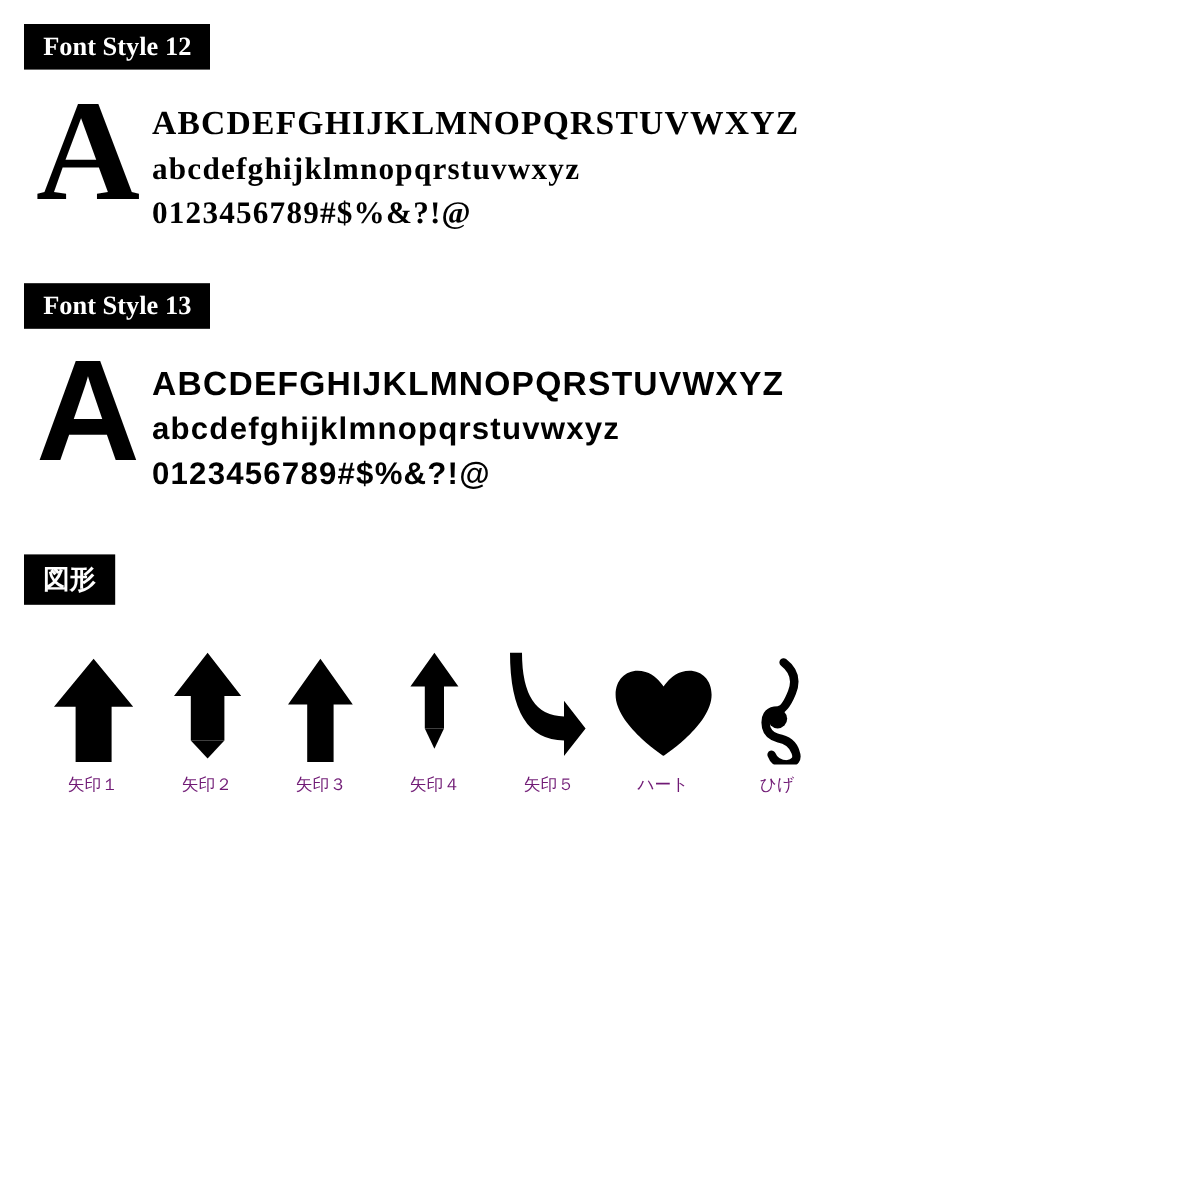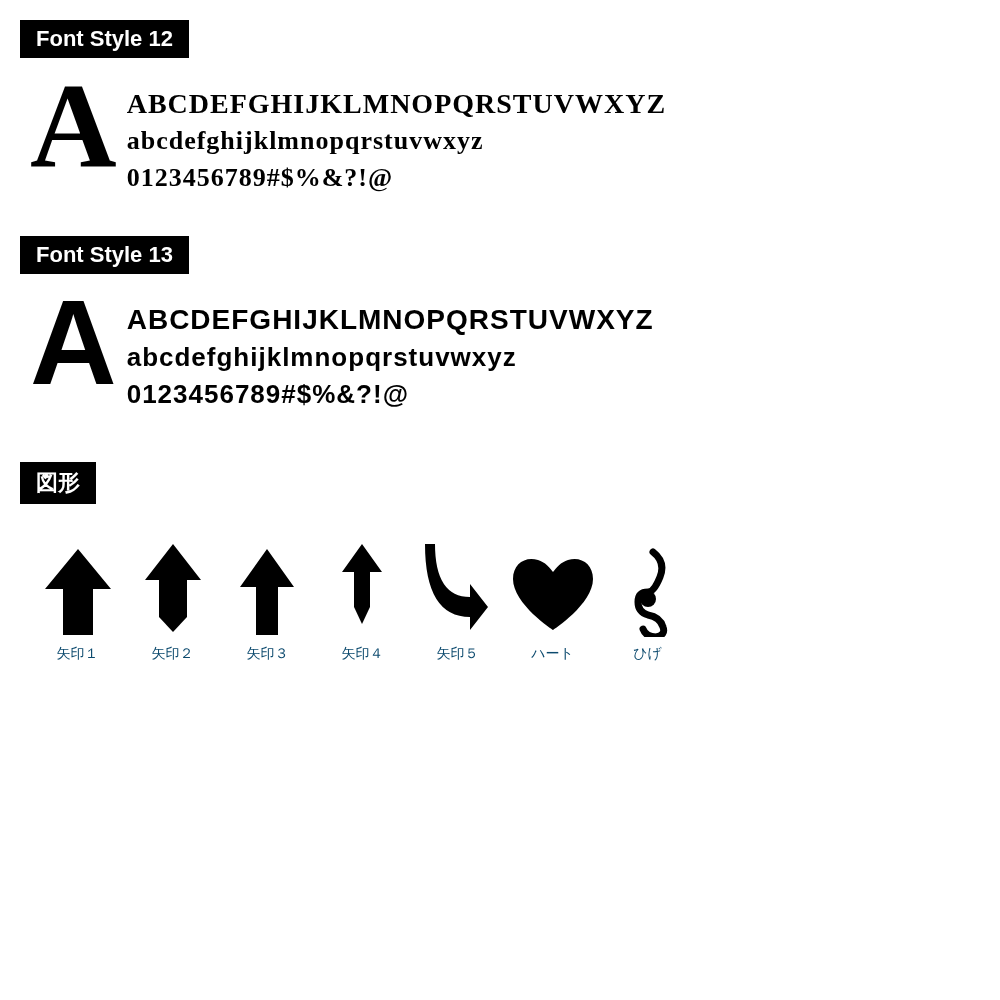--- a/index.html
+++ b/index.html
@@ -18,20 +18,21 @@
 
     
     .section-header {
       display: inline-block;
       background: #000000;
       color: #ffffff;
       font-size: 22px;
       font-weight: bold;
       padding: 6px 16px;
       margin-bottom: 18px;
+      font-family: Liberation Serif, serif;
     }
 
     
     .font12-block {
       margin-bottom: 40px;
     }
     .font12-sample {
       display: flex;
       align-items: flex-start;
       gap: 10px;
@@ -105,21 +106,21 @@
     }
     .figure-icon {
       color: #000;
       line-height: 1;
       display: flex;
       align-items: center;
       justify-content: center;
     }
     .figure-label {
       font-size: 14px;
-      color: #0c4a6e;
+      color: #701a75;
       font-family: Liberation Mono, monospace;
       text-align: center;
       white-space: nowrap;
     }
 
     
     svg {
       fill: #000;
     }
   </style>

